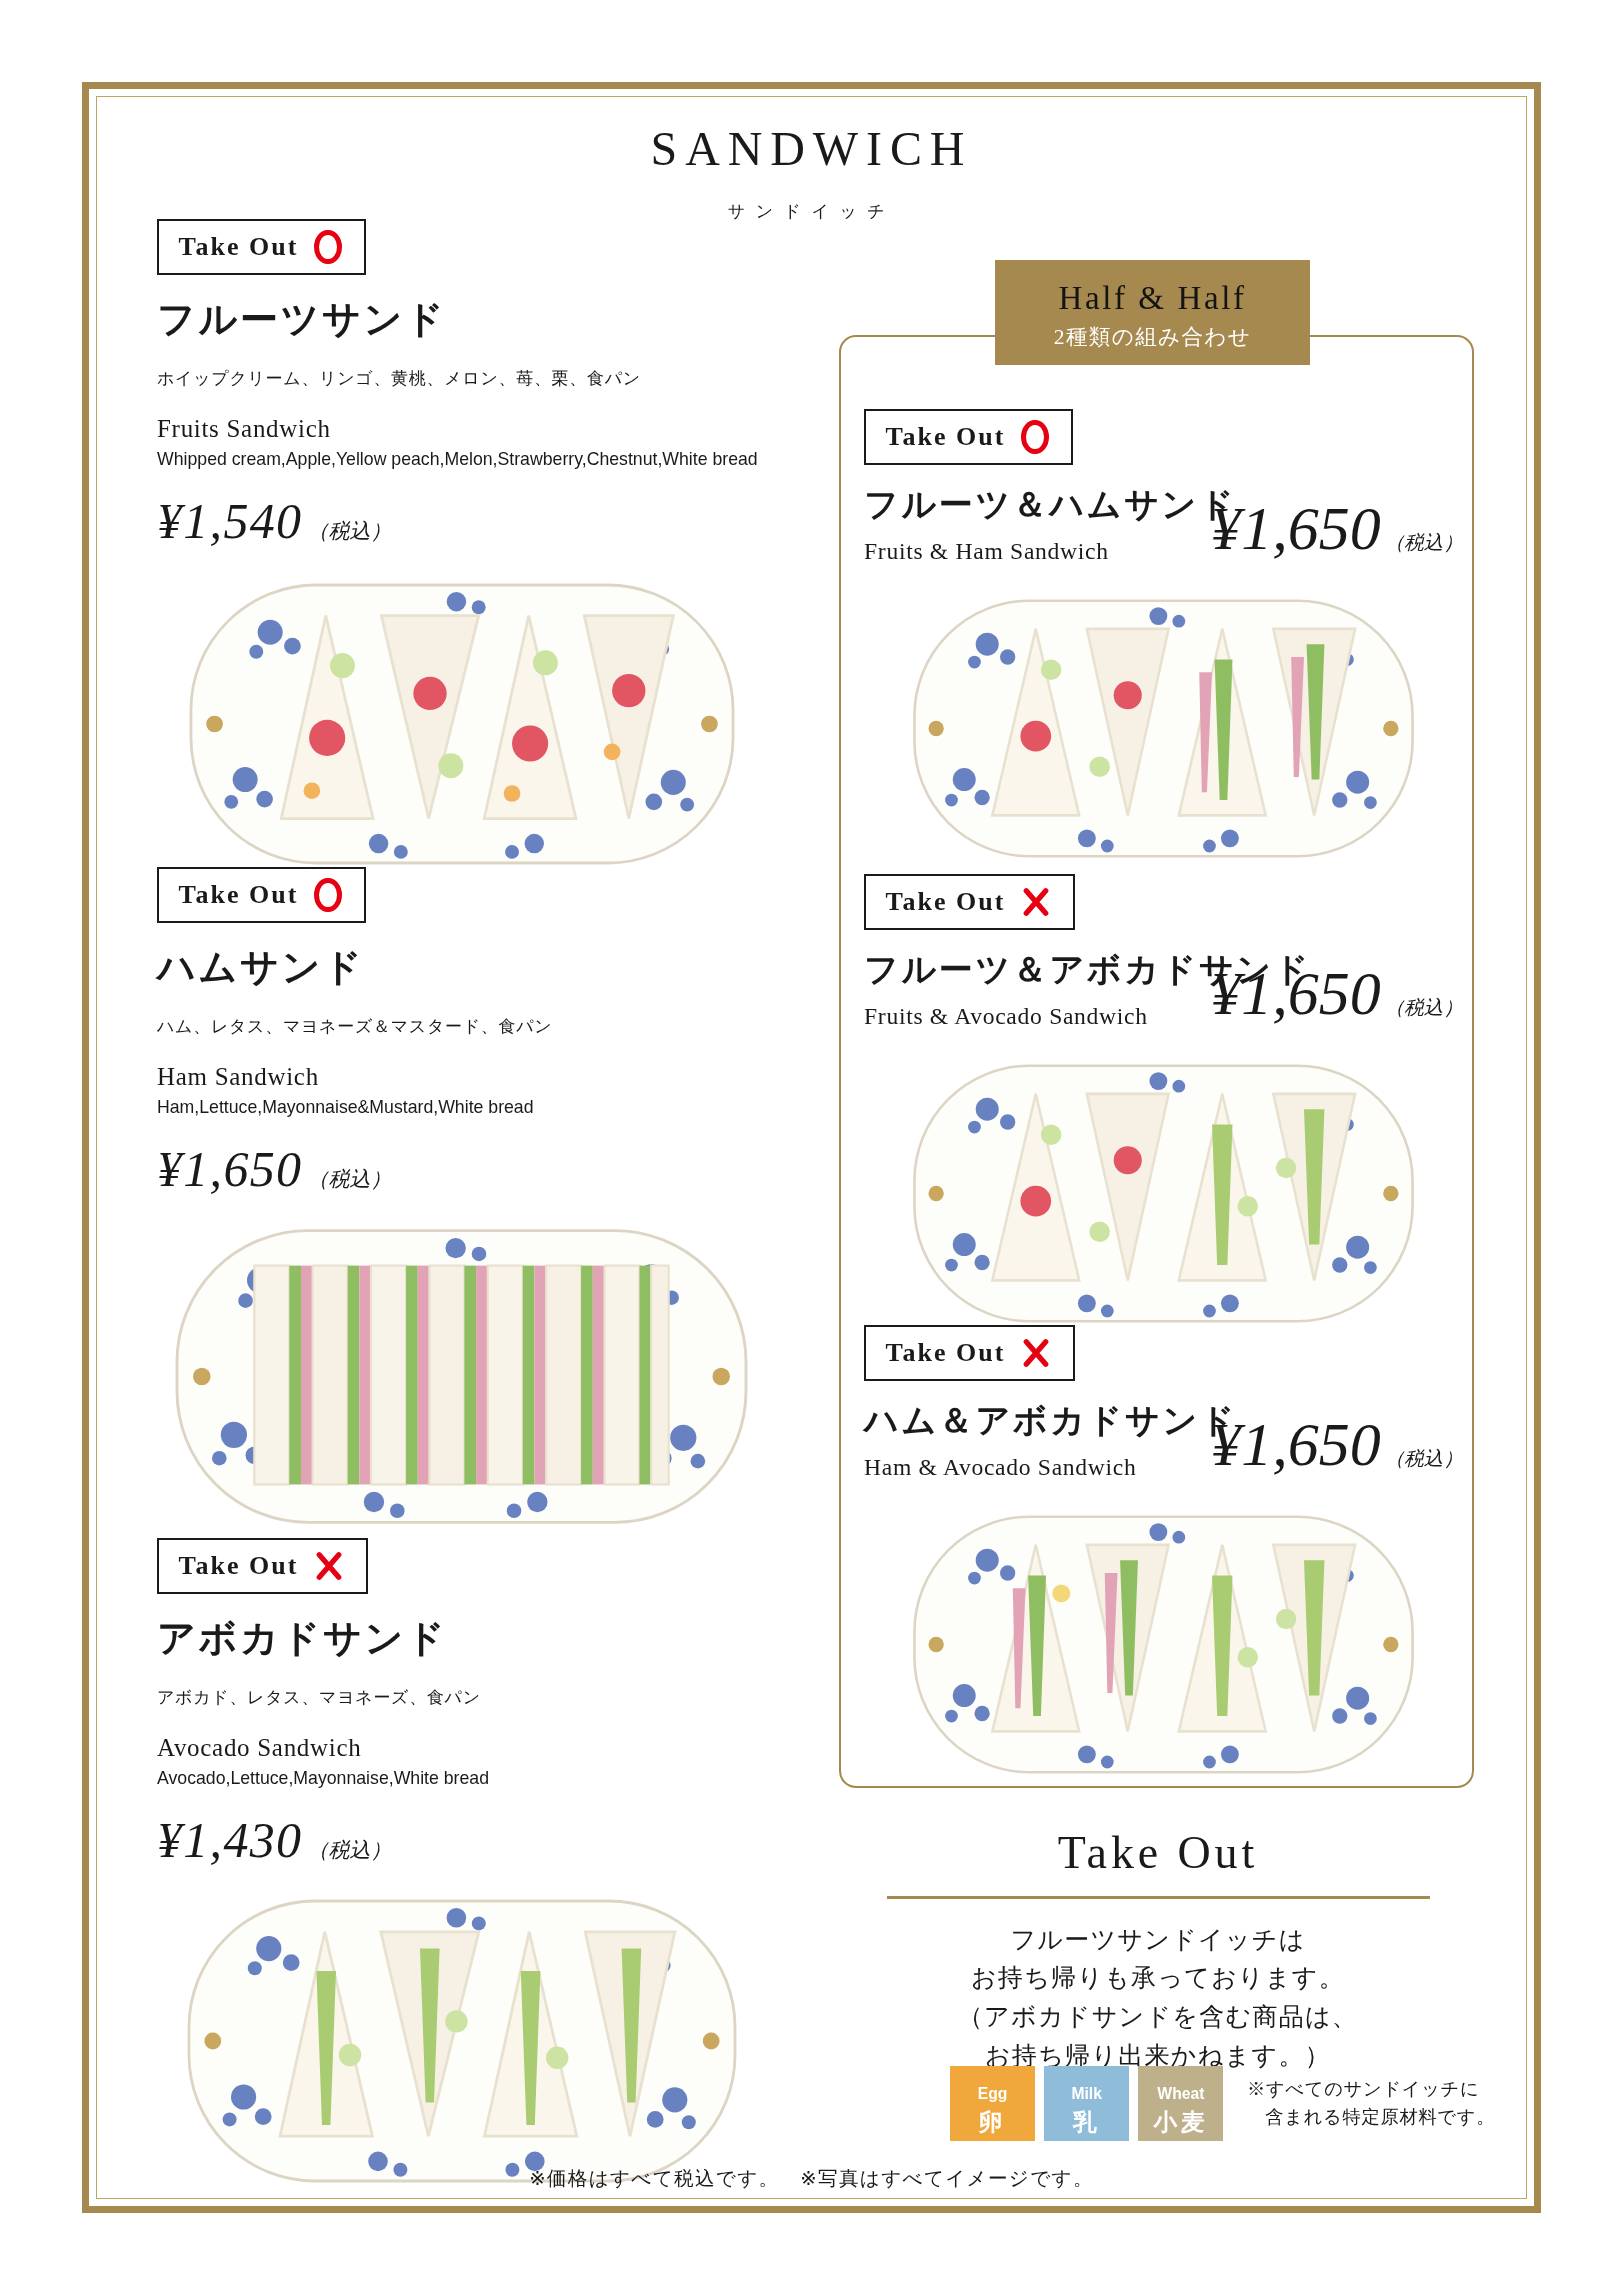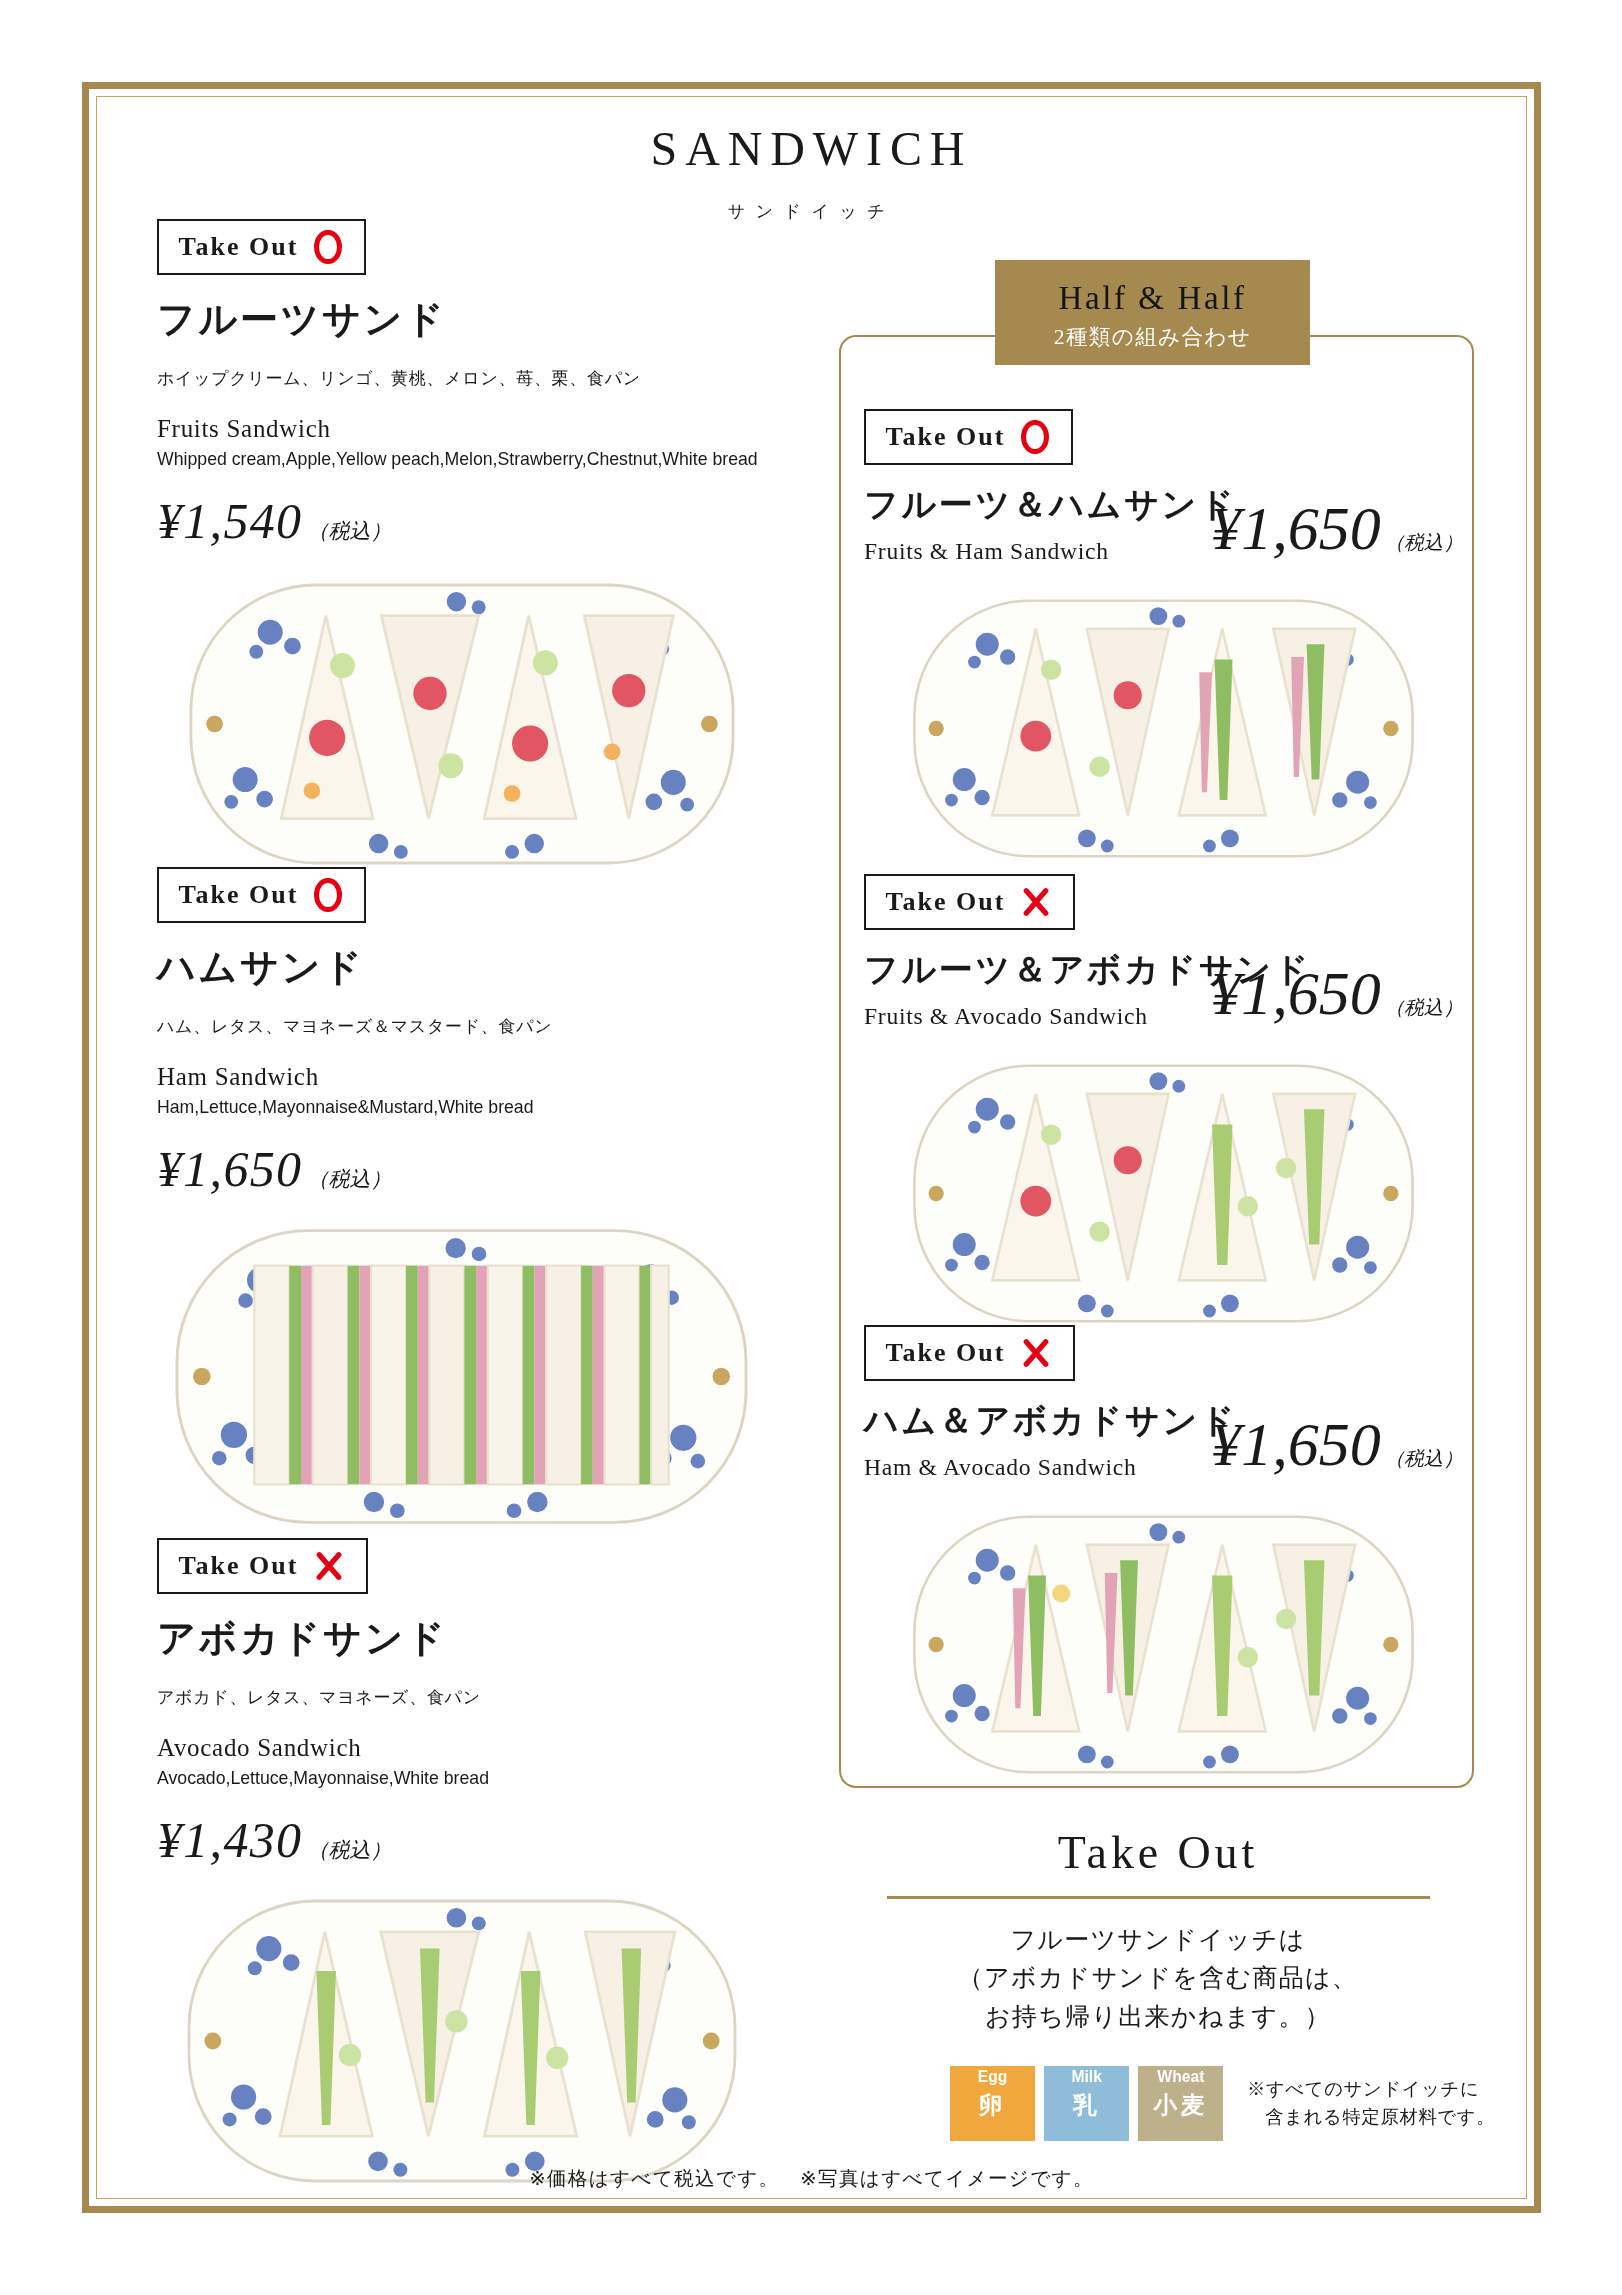--- a/index.html
+++ b/index.html
@@ -51,21 +51,21 @@
 
   
   .takeout-info { position:absolute; left:880px; top:1826px; width:556px; text-align:center; }
   .takeout-info-title { font-size:46px; letter-spacing:3.9px; }
   .takeout-info-rule { height:2.6px; background:#a6894f; margin:17px 6.5px 22px 6.5px; border:none; }
   .takeout-info-line { font-size:25px; line-height:1.55; letter-spacing:1.3px; }
 
   
   .allergen-row { position:absolute; left:950px; top:2066px; display:flex; align-items:center; }
   .allergen-chip { width:85px; height:75px; margin-right:9.2px; text-align:center; color:#fff;
-    font-family:"Liberation Sans","DejaVu Sans",sans-serif; padding-top:2px; }
+    font-family:"Liberation Sans","DejaVu Sans",sans-serif; padding-top:19px; }
   .allergen-en { display:block; font-size:15.7px; font-weight:700; }
   .allergen-jp { display:block; font-size:23.6px; font-weight:700; margin-top:2.6px; letter-spacing:3.9px; }
   .allergen-note { margin-left:14.4px; font-size:18.3px; line-height:1.5; letter-spacing:0.7px; }
   .allergen-note .l2 { padding-left:18.3px; display:block; }
 
   
   .footer-note { position:absolute; left:0; top:2165px; width:1623px; text-align:center;
     font-family:"Liberation Sans","DejaVu Sans",sans-serif; font-size:19.6px; letter-spacing:1.3px; }
 
   svg.plate { display:inline-block; }
@@ -375,20 +375,21 @@
             <circle cx="296" cy="90" r="8"></circle>
           </g>
       </svg>
     </div>
   </section>
 
   <div class="takeout-info">
     <div class="takeout-info-title">Take Out</div>
     <hr class="takeout-info-rule">
     <div class="takeout-info-line">フルーツサンドイッチは</div>
+    <div class="takeout-info-line">お持ち帰りも承っております。</div>
     <div class="takeout-info-line">（アボカドサンドを含む商品は、</div>
     <div class="takeout-info-line">お持ち帰り出来かねます。）</div>
   </div>
 
   <div class="allergen-row">
     <div class="allergen-chip" style="background-color: rgb(240, 168, 60);">
       <span class="allergen-en">Egg</span>
       <span class="allergen-jp">卵</span>
     </div>
     <div class="allergen-chip" style="background-color: rgb(143, 188, 216);">

